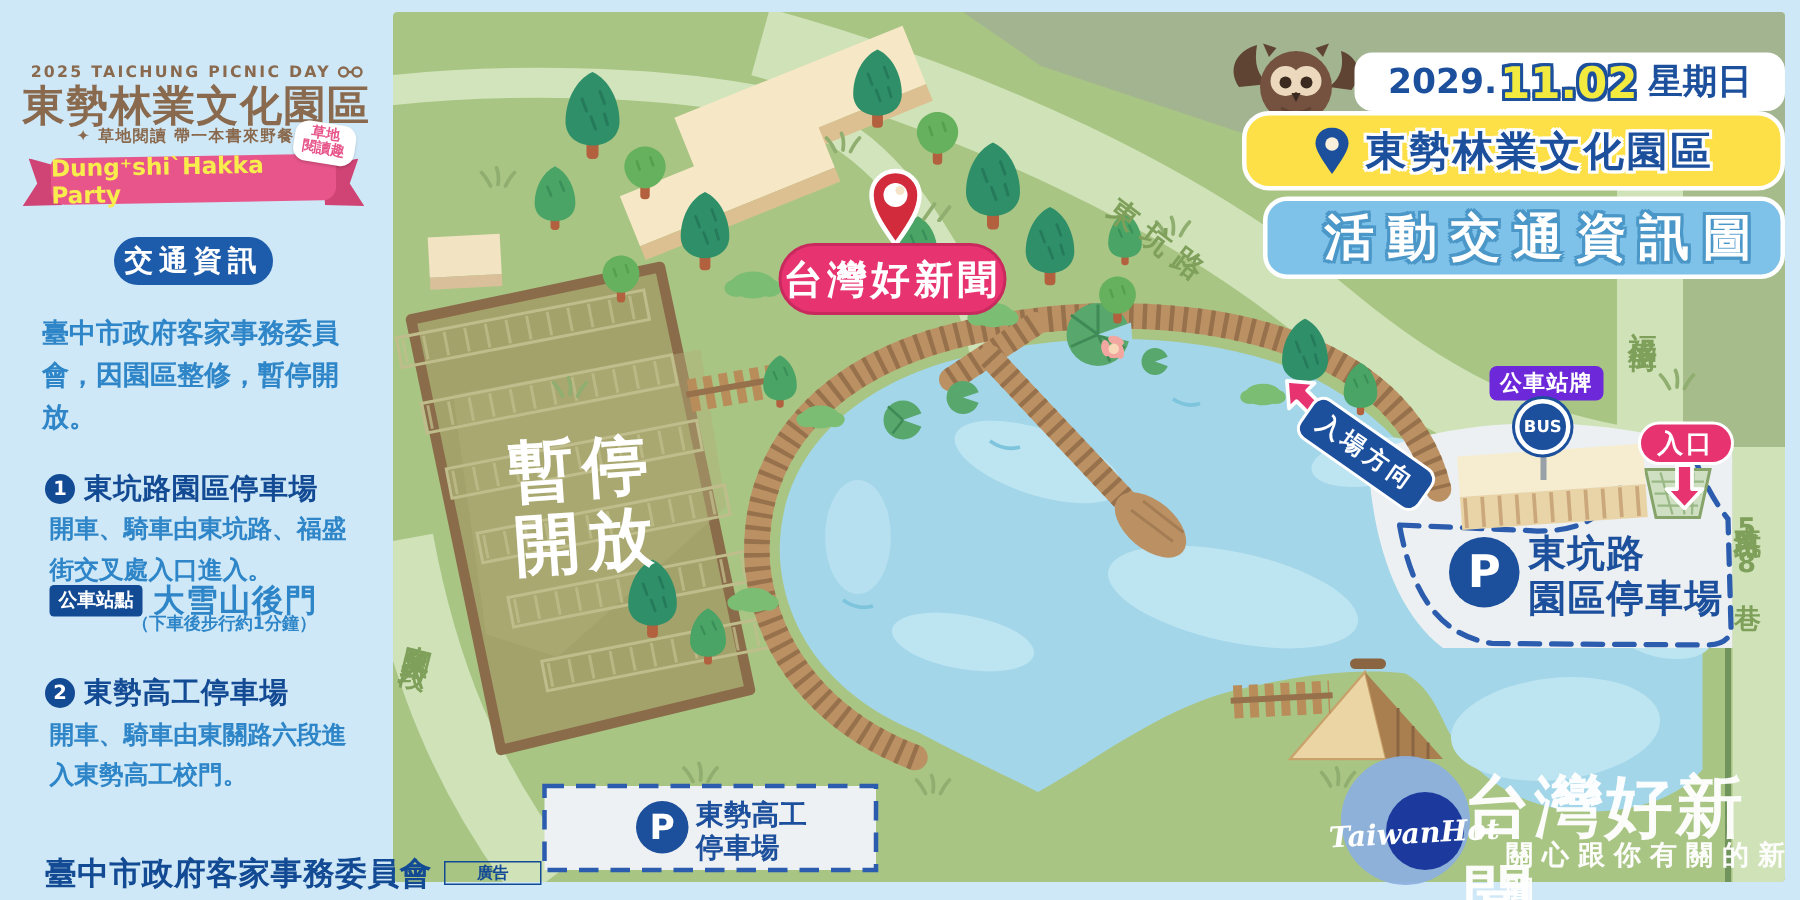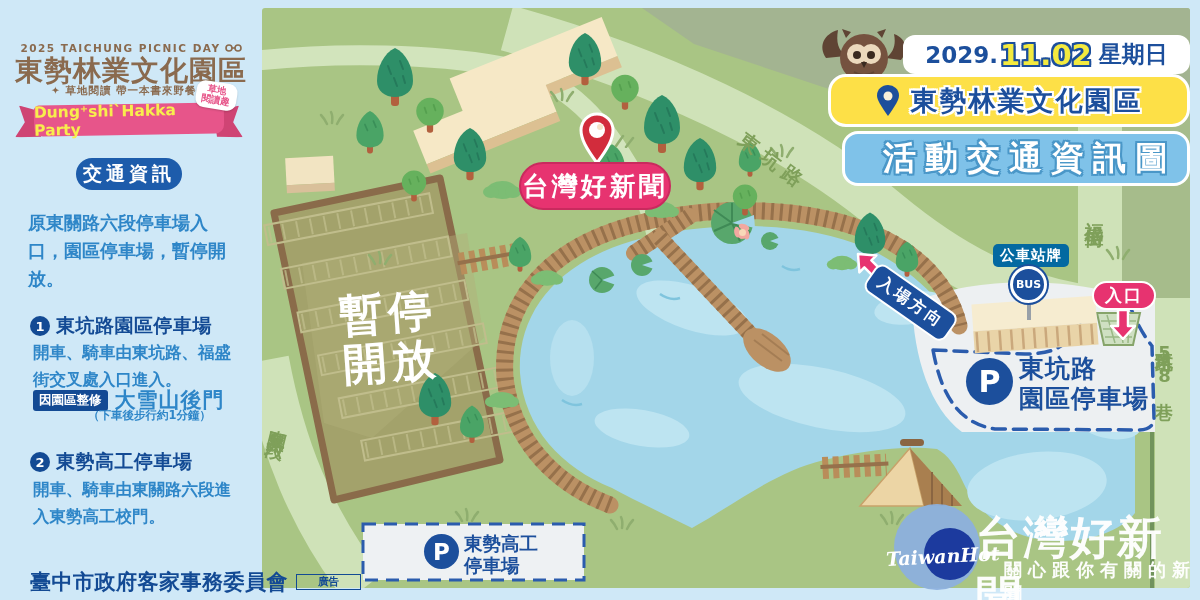--- a/index.html
+++ b/index.html
@@ -54,21 +54,21 @@
   .bar3 span{color:#fff;font-size:33px;font-weight:900;letter-spacing:9px;
       text-shadow:-2px -2px 0 #4a97c8,2px -2px 0 #4a97c8,-2px 2px 0 #4a97c8,2px 2px 0 #4a97c8,-2px 0 0 #4a97c8,2px 0 0 #4a97c8,0 -2px 0 #4a97c8,0 2px 0 #4a97c8;margin-left:28px;}
   
   .venlab{left:519px;top:162px;width:148px;height:44px;background:#e73370;border:2.5px solid #c92a5e;border-radius:24px;
           display:flex;align-items:center;justify-content:center;color:#fff;font-size:26px;font-weight:800;letter-spacing:3px;}
   .closedlab{left:306px;top:288px;width:168px;text-align:center;color:#fff;font-size:44px;font-weight:900;
              line-height:1.12;letter-spacing:5px;transform:rotate(-4deg);}
   .closedlab span{display:block;}
   .dirlab{left:880px;top:261px;background:#1c4f9c;border:2px solid #fff;color:#fff;font-size:16px;font-weight:800;
           letter-spacing:3px;padding:4px 9px;border-radius:9px;transform:rotate(35deg);transform-origin:left top;}
-  .buslab{left:993px;top:244px;background:#0369a1;color:#fff;font-size:14.5px;font-weight:800;letter-spacing:1px;
+  .buslab{left:993px;top:244px;background:#6d28d9;color:#fff;font-size:14.5px;font-weight:800;letter-spacing:1px;
           padding:2px 7px;border-radius:5px;}
   .buspole{left:1027px;top:294px;width:4px;height:26px;background:#98a0a8;}
   .buscirc{left:1010px;top:266px;width:37px;height:37px;border-radius:50%;background:#1c4f9c;border:3px solid #fff;
            box-shadow:0 0 0 2px #1c4f9c;color:#fff;font-size:11px;font-weight:800;display:flex;align-items:center;justify-content:center;box-sizing:border-box;}
   .entlab{left:1092px;top:281px;background:#e73370;border:2px solid #fff;color:#fff;font-size:17px;font-weight:800;
           letter-spacing:2px;padding:1px 11px;border-radius:15px;}
   .pcirc{border-radius:50%;background:#1c4f9c;color:#fff;font-weight:800;display:flex;align-items:center;justify-content:center;}
   .p1c{left:966px;top:358px;width:47px;height:47px;font-size:30px;}
   .p2c{left:424px;top:534px;width:35px;height:35px;font-size:23px;}
   .pktext{color:#1c4f9c;font-weight:800;}
@@ -297,29 +297,29 @@
     <div class="rb-tail rb-r"></div>
     <div class="rb-band">
         <span>Dung⁺shi`Hakka Party</span>
       </div>
     <div class="rb-bubble">
       <span>草地</span>
       <span>閱讀趣</span>
     </div>
   </div>
   <div class="abs info-btn">交通資訊</div>
-  <div class="abs notice">原東關路六段停車場入口，園區停車場，暫停開放。</div>
+  <div class="abs notice">臺中市政府客家事務委員會，因園區整修，暫停開放。</div>
 
   <div class="abs item-head i1h">
     <span class="numc">1</span>
     <span class="item-title">東坑路園區停車場</span>
   </div>
   <div class="abs item-desc i1d">開車、騎車由東坑路、福盛街交叉處入口進入。</div>
   <div class="abs bus-row">
-    <span class="busbadge">因園區整修</span>
+    <span class="busbadge">公車站點</span>
     <span class="busstop">大雪山後門</span>
   </div>
   <div class="abs busnote">（下車後步行約1分鐘）</div>
 
   <div class="abs item-head i2h">
     <span class="numc">2</span>
     <span class="item-title">東勢高工停車場</span>
   </div>
   <div class="abs item-desc i2d">開車、騎車由東關路六段進入東勢高工校門。</div>
 

